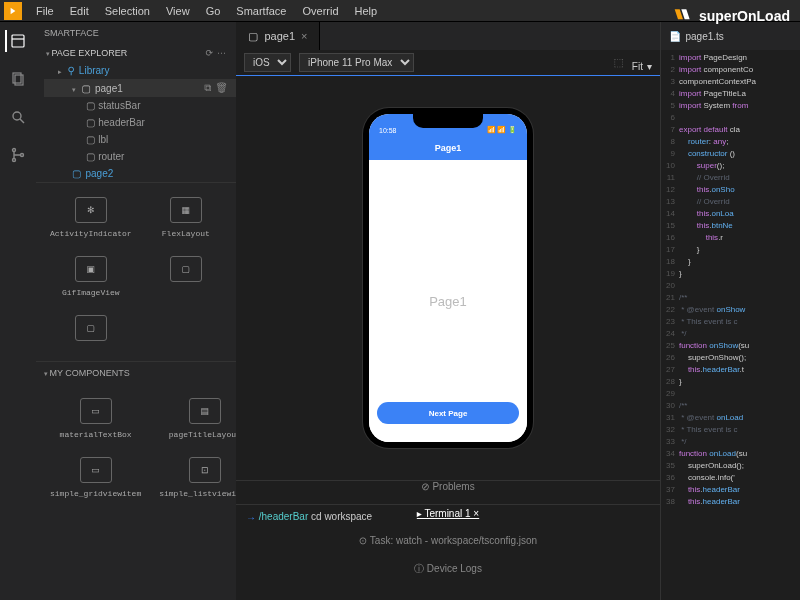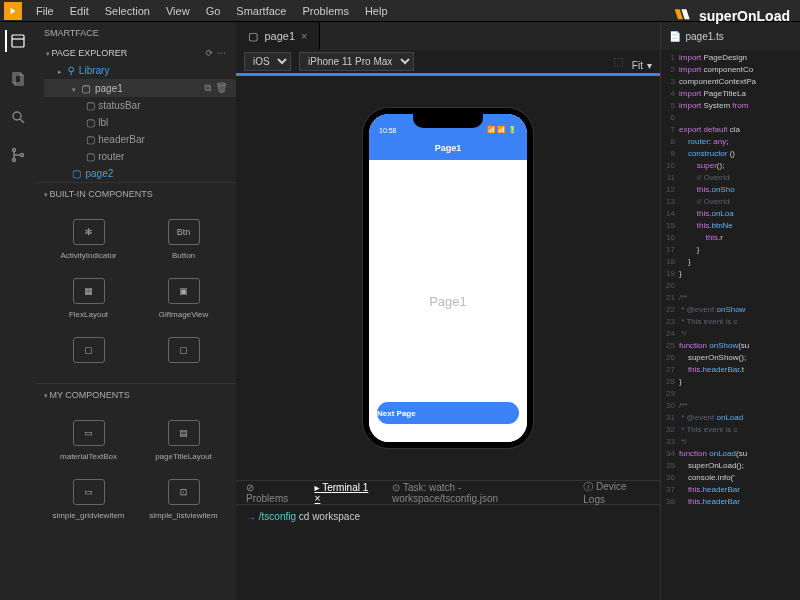--- a/index.html
+++ b/index.html
@@ -34,45 +34,45 @@
 .tree-item.indent { padding-left: 28px; }
 .tree-item.indent2 { padding-left: 42px; color: #999; }
 .tree-item.sel { background: #333; }
 .tree-item .tright { margin-left: auto; display: flex; gap: 4px; color: #888; }
 .tree-item.link { color: #4A9FD8; }
 
 
 .comp-grid { display: grid; grid-template-columns: 1fr 1fr; padding: 8px; gap: 6px; }
 .comp { display: flex; flex-direction: column; align-items: center; gap: 6px; padding: 6px; cursor: pointer; }
 .comp .cicon { width: 32px; height: 26px; border: 1px solid #666; border-radius: 3px; display: flex; align-items: center; justify-content: center; color: #aaa; font-size: 9px; }
-.comp .clabel { font-size: 8px; color: #aaa; text-align: center; }
+.comp .clabel { font-size: 8px; color: #aaa; text-align: center; font-family: Liberation Mono, monospace; }
 
 
 .center { flex: 1; display: flex; flex-direction: column; background: #1e1e1e; min-width: 0; }
 .tabs { height: 28px; background: #252526; display: flex; align-items: stretch; }
 .tab { padding: 0 12px; display: flex; align-items: center; gap: 6px; background: #1e1e1e; border-right: 1px solid #000; font-size: 11px; }
 .tab .close { color: #888; cursor: pointer; }
-.toolbar { height: 26px; display: flex; align-items: center; padding: 0 8px; gap: 8px; border-bottom: 3px solid #3b82f6; }
+.toolbar { height: 26px; display: flex; align-items: center; padding: 0 8px; gap: 8px; border-bottom: 1px solid #3b82f6; }
 .toolbar select { background: #2a2a2a; color: #ccc; border: 1px solid #444; font-size: 10px; padding: 2px 4px; }
 .toolbar .sp { flex: 1; }
 .toolbar .fit { display: flex; align-items: center; gap: 4px; font-size: 10px; margin-top: 8px; }
 
 
 .preview { flex: 1; display: flex; align-items: center; justify-content: center; background: #1e1e1e; min-height: 0; }
 .phone { width: 170px; height: 340px; background: #000; border-radius: 26px; padding: 6px; box-shadow: 0 0 0 1px #333; position: relative; }
 .phone-screen { width: 100%; height: 100%; background: #fff; border-radius: 20px; overflow: hidden; position: relative; }
 .notch { position: absolute; top: 0; left: 50%; transform: translateX(-50%); width: 70px; height: 14px; background: #000; border-radius: 0 0 10px 10px; z-index: 2; }
 .statusbar { height: 22px; background: #3b82f6; display: flex; align-items: flex-end; justify-content: space-between; padding: 0 10px 2px; font-size: 7px; color: #fff; }
 .navbar { height: 24px; background: #3b82f6; color: #fff; display: flex; align-items: center; justify-content: center; font-size: 9px; font-weight: 600; }
 .page-body { height: calc(100% - 46px); background: #fff; position: relative; display: flex; align-items: center; justify-content: center; color: #bbb; font-size: 13px; }
-.btn-next { position: absolute; bottom: 18px; left: 8px; right: 8px; height: 22px; background: #3b82f6; color: #fff; border-radius: 11px; display: flex; align-items: center; justify-content: flex-start; font-size: 8px; font-weight: 600; }
+.btn-next { position: absolute; bottom: 18px; left: 8px; right: 8px; height: 22px; background: #3b82f6; color: #fff; border-radius: 11px; display: flex; align-items: center; justify-content: center; font-size: 8px; font-weight: 600; }
 
 
 .bottom { height: 120px; border-top: 1px solid #333; background: #1e1e1e; display: flex; flex-direction: column; }
-.btabs { height: 24px; display: flex; align-items: center; gap: 16px; padding: 0 10px; font-size: 10px; color: #888; border-bottom: 1px solid #333; }
+.btabs { height: 24px; display: flex; align-items: center; gap: 16px; padding: 0 10px; font-size: 10px; color: #888; border-bottom: 1px solid #333; flex-direction: column; }
 .btabs .bt.active { color: #fff; text-decoration: underline; }
 .term { flex: 1; padding: 6px 10px; font-family: "Menlo", monospace; font-size: 10px; color: #ccc; }
 .term .arrow { color: #3b82f6; }
 .term .path { color: #5cc; }
 .term .branch { color: #d88; }
 .term .cursor { display: inline-block; width: 6px; height: 11px; background: #ccc; vertical-align: middle; }
 
 
 .editor { width: 140px; background: #1e1e1e; border-left: 1px solid #333; overflow: hidden; }
 .etab { height: 28px; background: #252526; display: flex; align-items: center; padding: 0 8px; font-size: 10px; gap: 4px; }
@@ -92,21 +92,21 @@
     <svg viewBox="0 0 10 10">
         <path d="M2 1 L8 5 L2 9 Z" fill="#fff"></path>
       </svg>
   </div>
   <span class="mi">File</span>
     <span class="mi">Edit</span>
     <span class="mi">Selection</span>
     <span class="mi">View</span>
     <span class="mi">Go</span>
     <span class="mi">Smartface</span>
-    <span class="mi">Problems</span>
+    <span class="mi">Overrid</span>
     <span class="mi">Help</span>
 </div>
 
 <div class="brand">
   <span class="brand-logo">
     <svg viewBox="0 0 24 24">
         <path d="M2 4 L8 4 L12 16 L6 16 Z" fill="#f59e0b"></path>
         <path d="M10 4 L16 4 L20 16 L14 16 Z" fill="#fff"></path>
       </svg>
   </span>
@@ -155,38 +155,31 @@
           <span>⋯</span>
         </span>
     </div>
     <div class="tree">
       <div class="tree-item link"><span class="chev"></span>⚲ <span>Library</span></div>
       <div class="tree-item sel indent"><span class="chev open"></span>▢ <span>page1</span><span class="tright">
             <span>⧉</span>
             <span>🗑</span>
           </span></div>
       <div class="tree-item indent2">▢ statusBar</div>
+        <div class="tree-item indent2">▢ headerBar</div>
         <div class="tree-item indent2">▢ lbl</div>
-        <div class="tree-item indent2">▢ headerBar</div>
         <div class="tree-item indent2">▢ router</div>
       <div class="tree-item indent link">▢ <span>page2</span></div>
     </div>
 
     <div class="side-section">
-      <div class="side-title">
-          <span><span class="chev open"></span><span>BUILT-IN COMPONENTS</span></span>
-        </div>
       <div class="comp-grid" id="builtin-grid">
           <div class="comp">
             <div class="cicon">✻</div>
             <div class="clabel">ActivityIndicator</div>
-          </div>
-          <div class="comp">
-            <div class="cicon">Btn</div>
-            <div class="clabel">Button</div>
           </div>
           <div class="comp">
             <div class="cicon">▦</div>
             <div class="clabel">FlexLayout</div>
           </div>
           <div class="comp">
             <div class="cicon">▣</div>
             <div class="clabel">GifImageView</div>
           </div>
           <div class="comp">
@@ -260,21 +253,21 @@
       </div>
     </div>
     <div class="bottom">
       <div class="btabs" id="btabs">
           <span class="bt ">⊘ Problems</span>
           <span class="bt active">▸ Terminal 1 ×</span>
           <span class="bt ">⊙ Task: watch - workspace/tsconfig.json</span>
           <span class="bt ">ⓘ Device Logs</span>
         </div>
       <div class="term" id="term">
-          <div><span class="arrow">→</span> <span class="path">/tsconfig</span> cd workspace</div>
+          <div><span class="arrow">→</span> <span class="path">/headerBar</span> cd workspace</div>
         </div>
     </div>
   </div>
 
   <div class="editor">
     <div class="etab">📄 <span>page1.ts</span></div>
     <div class="code" id="code"><div><span class="ln">1</span><span class="kw">import</span> PageDesign</div><div><span class="ln">2</span><span class="kw">import</span> componentCo</div><div><span class="ln">3</span>componentContextPa</div><div><span class="ln">4</span><span class="kw">import</span> PageTitleLa</div><div><span class="ln">5</span><span class="kw">import</span> System <span class="kw">from</span></div><div><span class="ln">6</span></div><div><span class="ln">7</span><span class="kw">export</span> <span class="kw">default</span> cla</div><div><span class="ln">8</span>    <span class="fn">router</span>: <span class="kw">any</span>;</div><div><span class="ln">9</span>    <span class="fn">constructor</span> ()</div><div><span class="ln">10</span>        <span class="kw">super</span>();</div><div><span class="ln">11</span>        <span class="cm">// Overrid</span></div><div><span class="ln">12</span>        <span class="kw">this</span>.<span class="fn">onSho</span></div><div><span class="ln">13</span>        <span class="cm">// Overrid</span></div><div><span class="ln">14</span>        <span class="kw">this</span>.<span class="fn">onLoa</span></div><div><span class="ln">15</span>        <span class="kw">this</span>.<span class="fn">btnNe</span></div><div><span class="ln">16</span>            <span class="kw">this</span>.r</div><div><span class="ln">17</span>        }</div><div><span class="ln">18</span>    }</div><div><span class="ln">19</span>}</div><div><span class="ln">20</span></div><div><span class="ln">21</span><span class="cm">/**</span></div><div><span class="ln">22</span> <span class="cm">* @event <span class="fn">onShow</span></span></div><div><span class="ln">23</span> <span class="cm">* This event is c</span></div><div><span class="ln">24</span> <span class="cm">*/</span></div><div><span class="ln">25</span><span class="kw">function</span> <span class="fn">onShow</span>(su</div><div><span class="ln">26</span>    superOnShow();</div><div><span class="ln">27</span>    <span class="kw">this</span>.<span class="fn">headerBar</span>.t</div><div><span class="ln">28</span>}</div><div><span class="ln">29</span></div><div><span class="ln">30</span><span class="cm">/**</span></div><div><span class="ln">31</span> <span class="cm">* @event <span class="fn">onLoad</span></span></div><div><span class="ln">32</span> <span class="cm">* This event is c</span></div><div><span class="ln">33</span> <span class="cm">*/</span></div><div><span class="ln">34</span><span class="kw">function</span> <span class="fn">onLoad</span>(su</div><div><span class="ln">35</span>    superOnLoad();</div><div><span class="ln">36</span>    console.info('</div><div><span class="ln">37</span>    <span class="kw">this</span>.<span class="fn">headerBar</span></div><div><span class="ln">38</span>    <span class="kw">this</span>.<span class="fn">headerBar</span></div></div>
   </div>
 </div>
 

